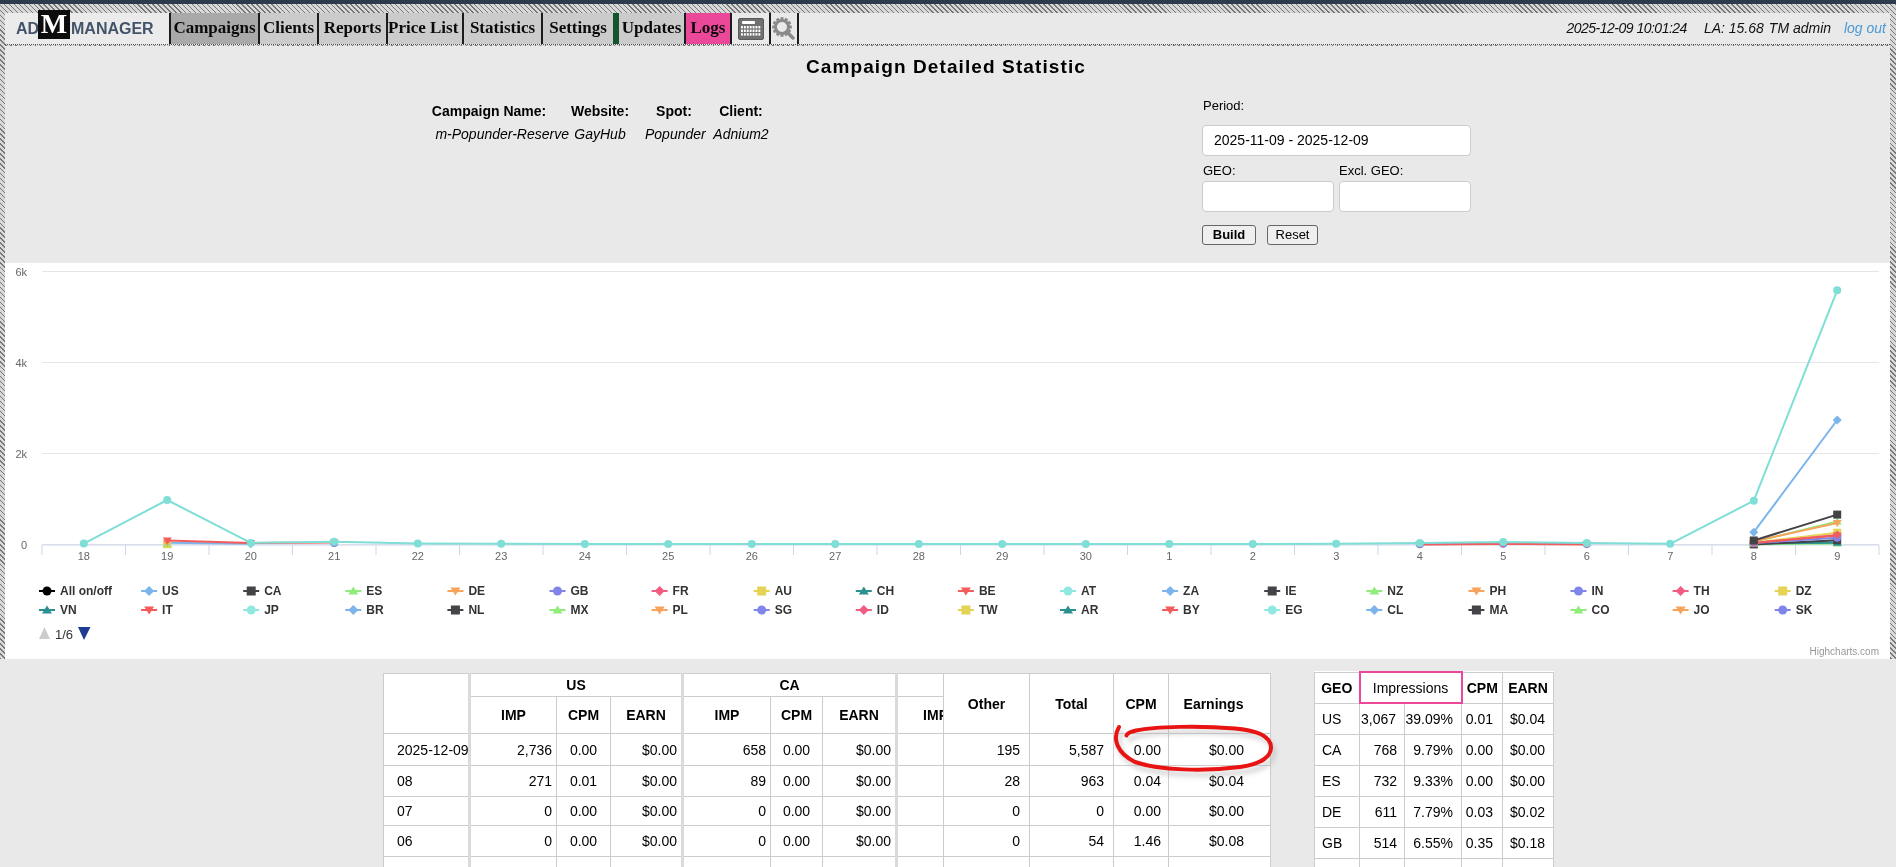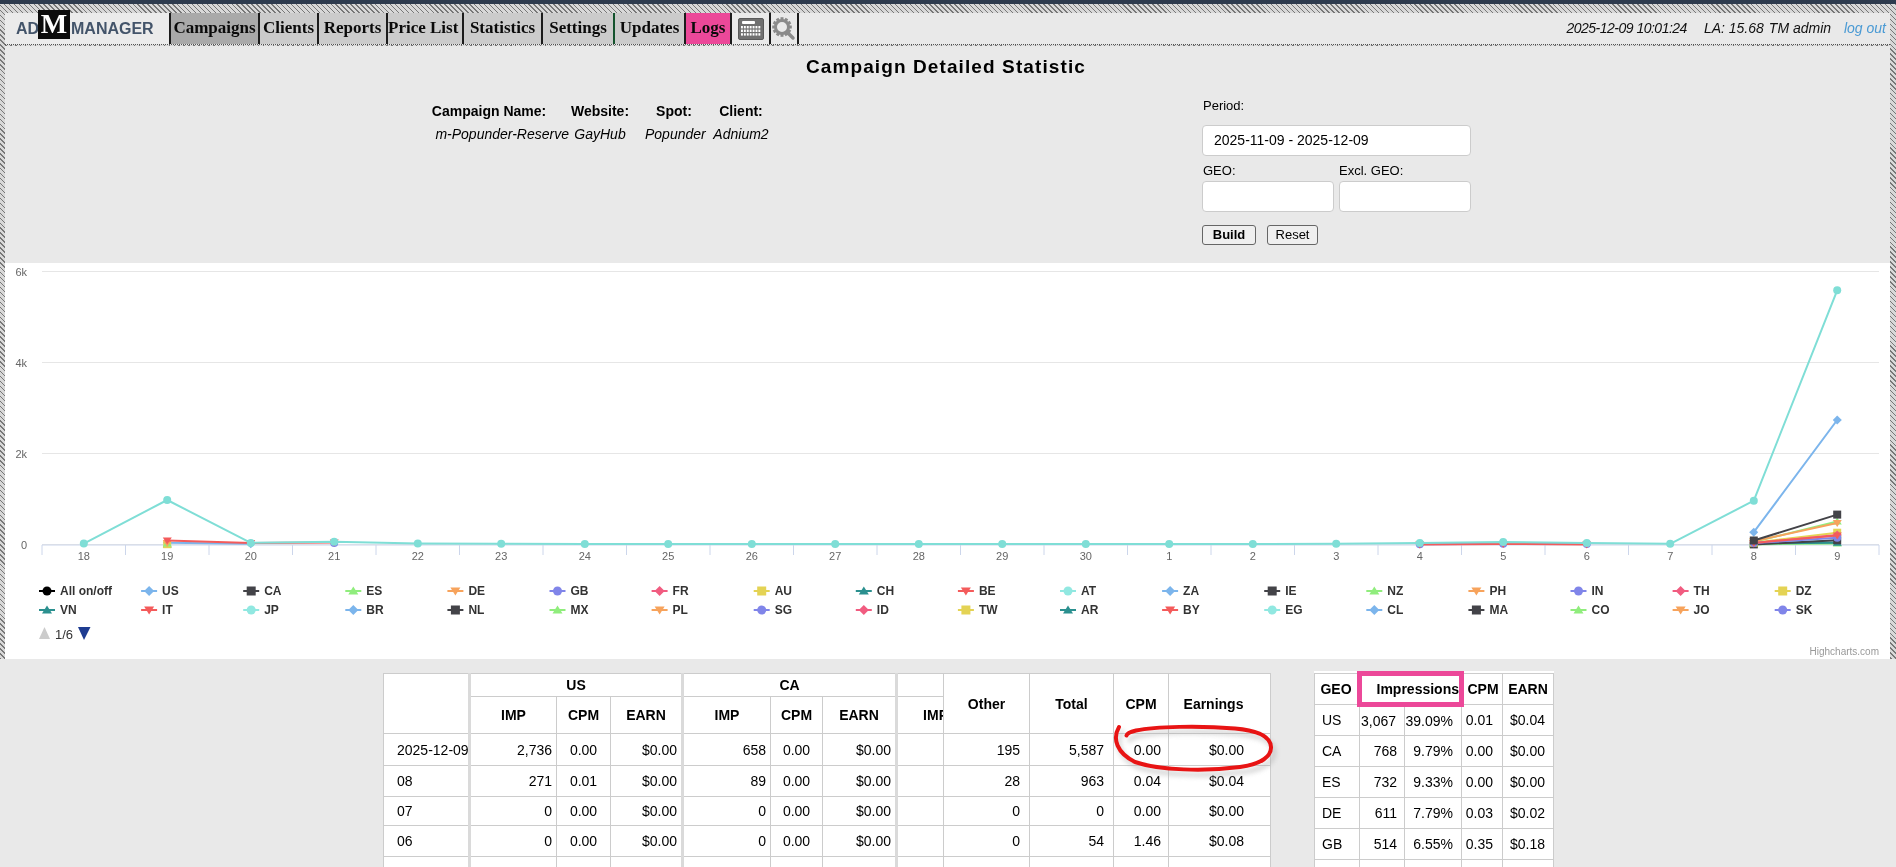--- a/index.html
+++ b/index.html
@@ -16,21 +16,21 @@
   <div style="position:absolute;left:11px;top:2px;font-size:16px;font-weight:bold;color:#43546a;line-height:28px;">AD</div>
   <div style="position:absolute;left:33px;top:-3px;width:32px;height:29px;background:#0c0c0c;color:#fff;
     font-family:'Liberation Serif',serif;font-weight:bold;font-size:28px;text-align:center;line-height:28px;">M</div>
   <div style="position:absolute;left:66px;top:2px;font-size:16px;font-weight:bold;color:#43546a;line-height:28px;">MANAGER</div>
   <div style="position:absolute;left:164px;top:0;width:89px;height:31px;background:#a9a9a9;border-left:2px solid #1c1c1c;font-family:'Liberation Serif',serif;font-weight:bold;font-size:17px;color:#0a0a0a;text-align:center;line-height:30px;">Campaigns</div>
     <div style="position:absolute;left:253px;top:0;width:59px;height:31px;background:#cbcbcb;border-left:2px solid #1c1c1c;font-family:'Liberation Serif',serif;font-weight:bold;font-size:17px;color:#0a0a0a;text-align:center;line-height:30px;">Clients</div>
     <div style="position:absolute;left:312px;top:0;width:69px;height:31px;background:#cbcbcb;border-left:2px solid #1c1c1c;font-family:'Liberation Serif',serif;font-weight:bold;font-size:17px;color:#0a0a0a;text-align:center;line-height:30px;">Reports</div>
     <div style="position:absolute;left:381px;top:0;width:76px;height:31px;background:#cbcbcb;border-left:2px solid #1c1c1c;font-family:'Liberation Serif',serif;font-weight:bold;font-size:17px;color:#0a0a0a;text-align:left;line-height:30px;">Price List</div>
     <div style="position:absolute;left:457px;top:0;width:79px;height:31px;background:#cbcbcb;border-left:2px solid #1c1c1c;font-family:'Liberation Serif',serif;font-weight:bold;font-size:17px;color:#0a0a0a;text-align:center;line-height:30px;">Statistics</div>
     <div style="position:absolute;left:536px;top:0;width:72px;height:31px;background:#cbcbcb;border-left:2px solid #1c1c1c;font-family:'Liberation Serif',serif;font-weight:bold;font-size:17px;color:#0a0a0a;text-align:center;line-height:30px;">Settings</div>
-    <div style="position:absolute;left:608px;top:0;width:71px;height:31px;background:#cbcbcb;border-left:2px solid #14532d;font-family:'Liberation Serif',serif;font-weight:bold;font-size:17px;color:#0a0a0a;text-align:center;line-height:30px;">Updates</div>
+    <div style="position:absolute;left:608px;top:0;width:71px;height:31px;background:#cbcbcb;border-left:6px solid #14532d;font-family:'Liberation Serif',serif;font-weight:bold;font-size:17px;color:#0a0a0a;text-align:center;line-height:30px;">Updates</div>
     <div style="position:absolute;left:679px;top:0;width:46px;height:31px;background:#ec4899;border-left:2px solid #1c1c1c;font-family:'Liberation Serif',serif;font-weight:bold;font-size:17px;color:#0a0a0a;text-align:center;line-height:30px;">Logs</div>
     <div style="position:absolute;left:725px;top:0;width:39px;height:31px;border-left:2px solid #1c1c1c;display:flex;align-items:center;justify-content:center;">
       <svg width="26" height="22" viewBox="0 0 26 22">
         <rect x="0.5" y="0.5" width="25" height="21" rx="1.5" fill="#707070" stroke="#5a5a5a"></rect>
         <rect x="4" y="3" width="13" height="3" rx="1" fill="#ffffff"></rect>
         <rect x="3.0" y="8.0" width="1.9" height="2.4" fill="#ffffff"></rect>
         <rect x="5.9" y="8.0" width="1.9" height="2.4" fill="#ffffff"></rect>
         <rect x="8.8" y="8.0" width="1.9" height="2.4" fill="#ffffff"></rect>
         <rect x="11.7" y="8.0" width="1.9" height="2.4" fill="#ffffff"></rect>
         <rect x="14.6" y="8.0" width="1.9" height="2.4" fill="#ffffff"></rect>
@@ -467,21 +467,21 @@
       <colgroup>
         <col style="width:45px">
         <col style="width:45px">
         <col style="width:57px">
         <col style="width:41px">
         <col style="width:51px">
       </colgroup>
       <tbody>
         <tr style="height:31px;">
           <td style="border:1px solid #ccc;text-align:center;font-weight:bold;margin-left:8px;">GEO</td>
-          <td colspan="2" style="border:5px solid #ec4899;text-align:right;font-weight:bold;">Impressions</td>
+          <td colspan="2" style="border:2px solid #ec4899;text-align:center;font-weight:normal;">Impressions</td>
           <td style="border:1px solid #ccc;text-align:center;font-weight:bold;">CPM</td>
           <td style="border:1px solid #ccc;text-align:center;font-weight:bold;">EARN</td>
         </tr>
         <tr style="height:31px;">
           <td style="border:1px solid #ccc;padding-left:7px;">US</td>
           <td style="border:1px solid #ccc;text-align:center;padding-right:7px;">3,067</td>
           <td style="border:1px solid #ccc;text-align:right;padding-right:8px;">39.09%</td>
           <td style="border:1px solid #ccc;text-align:right;padding-right:9px;">0.01</td>
           <td style="border:1px solid #ccc;text-align:right;padding-right:8px;">$0.04</td>
         </tr>

